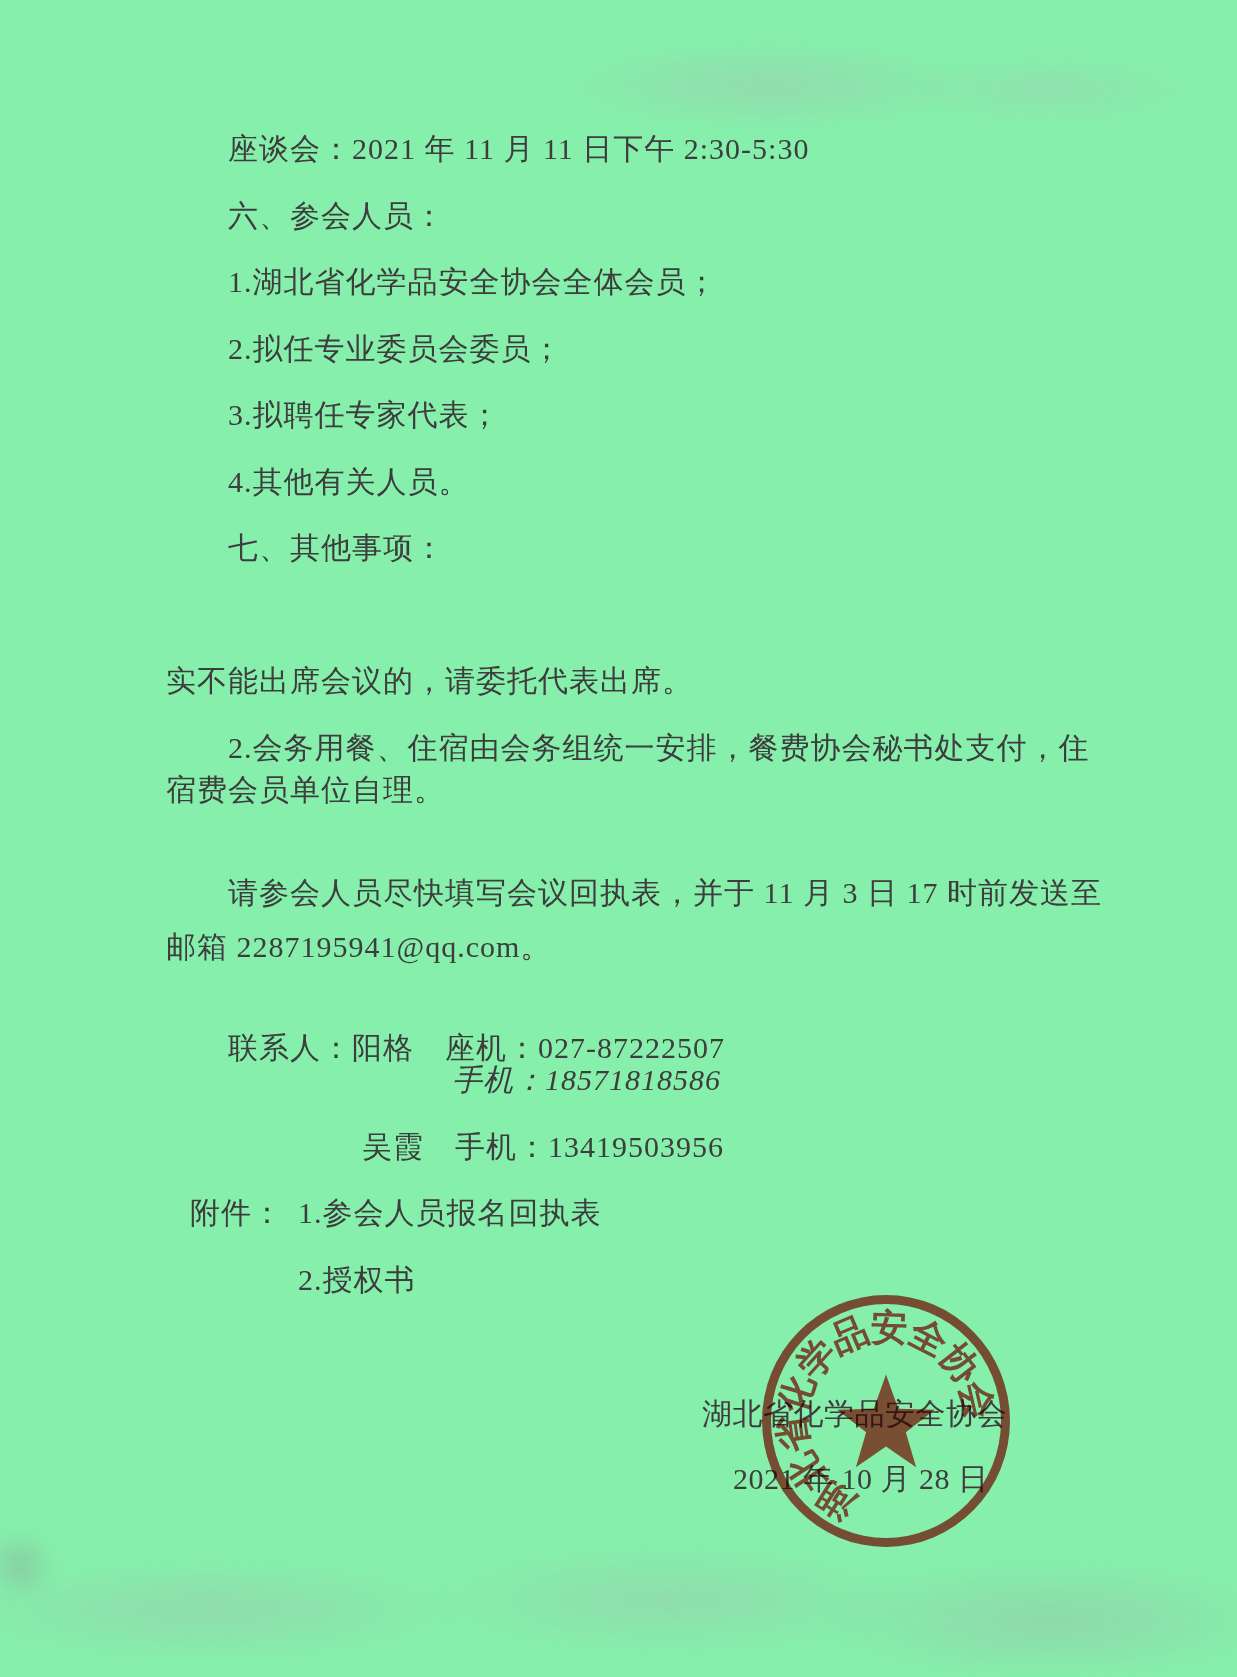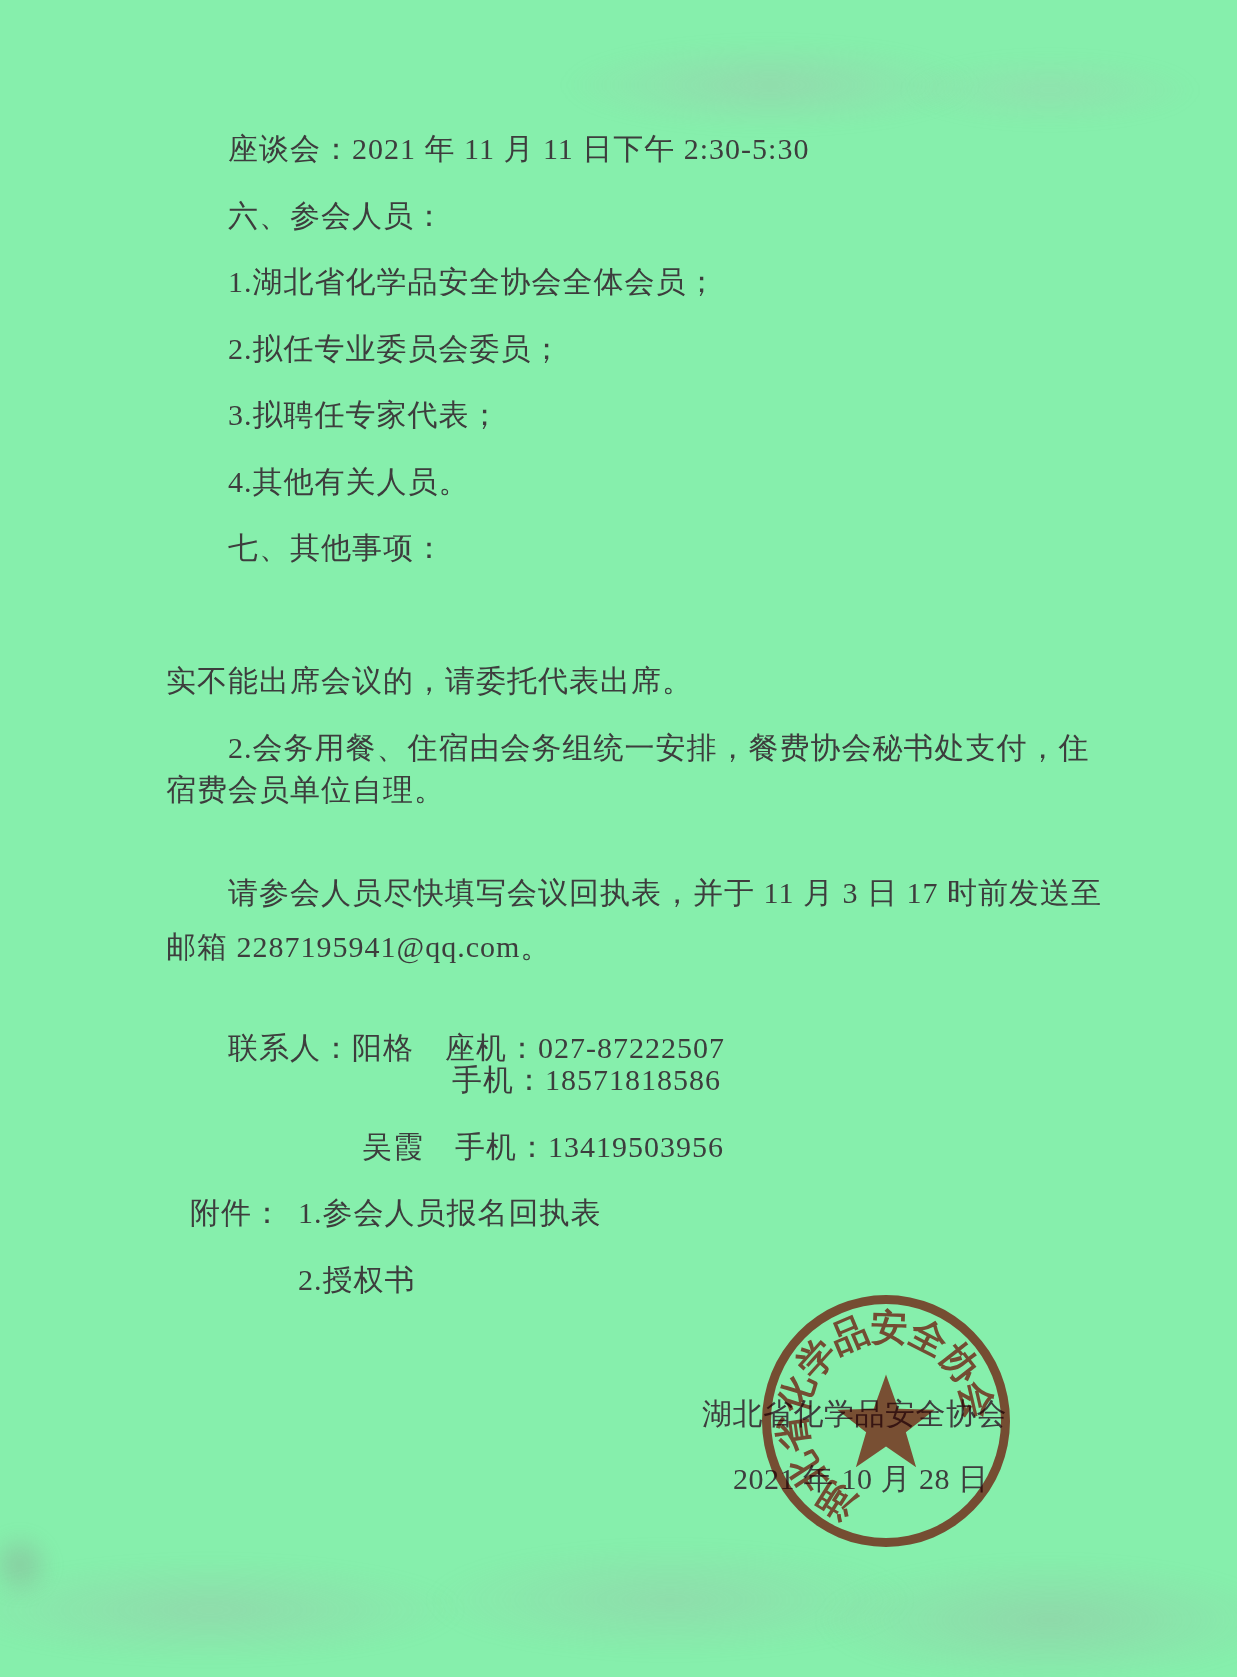--- a/index.html
+++ b/index.html
@@ -66,21 +66,21 @@
   <div class="line" style="left:228px; top:398px;">3.拟聘任专家代表；</div>
   <div class="line" style="left:228px; top:465px;">4.其他有关人员。</div>
   <div class="line" style="left:228px; top:531px;">七、其他事项：</div>
   <div class="line" style="left:166px; top:664px;">实不能出席会议的，请委托代表出席。</div>
   <div class="line" style="left:228px; top:731px;">2.会务用餐、住宿由会务组统一安排，餐费协会秘书处支付，住</div>
   <div class="line" style="left:166px; top:766px;margin-top:7px;">宿费会员单位自理。</div>
   <div class="line" style="left:228px; top:864px;margin-top:12px;">请参会人员尽快填写会议回执表，并于 11 月 3 日 17 时前发送至</div>
   <div class="line" style="left:166px; top:930px;">邮箱 2287195941@qq.com。</div>
 
   <div class="line" style="left:228px; top:997px;margin-top:34px;">联系人：阳格　座机：027-87222507</div>
-  <div class="line" style="left:452px; top:1063px;">手机：18571818586</div>
+  <div class="line" style="left:452px; top:1063px;font-style:italic;">手机：18571818586</div>
   <div class="line" style="left:362px; top:1130px;">吴霞　手机：13419503956</div>
 
   <div class="line" style="left:190px; top:1196px;">附件：</div>
   <div class="line" style="left:298px; top:1196px;">1.参会人员报名回执表</div>
   <div class="line" style="left:298px; top:1263px;">2.授权书</div>
 
   <div class="line sig" style="left:702px; top:1397px;">湖北省化学品安全协会</div>
   <div class="line sig" style="left:733px; top:1462px;text-align:right;">2021 年 10 月 28 日</div>
 
   <div class="stamp">

